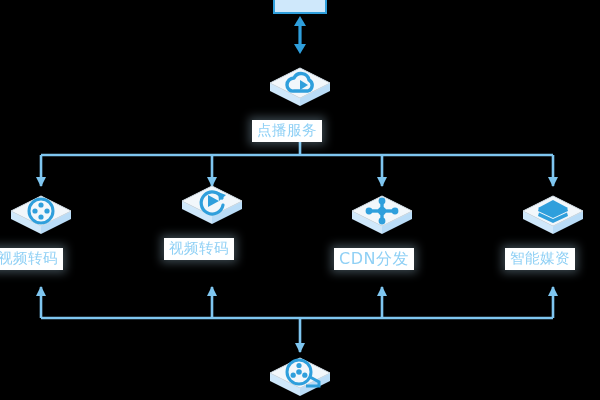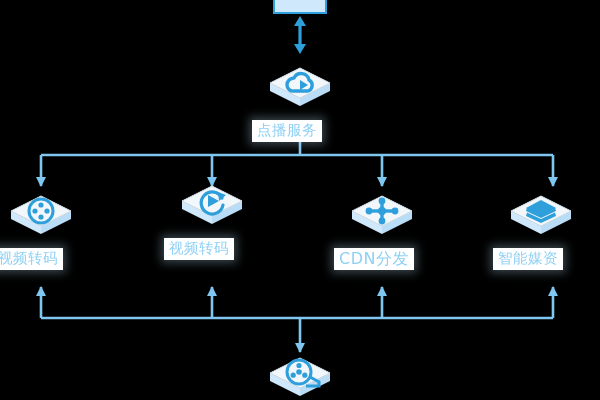--- a/index.html
+++ b/index.html
@@ -179,21 +179,21 @@
           <circle cx="0" cy="-10" r="3.4"></circle>
           <circle cx="0" cy="10" r="3.4"></circle>
           <circle cx="-13" cy="0" r="3.4"></circle>
           <circle cx="13" cy="0" r="3.4"></circle>
         </g>
       </svg>
     </div>
     <span class="node-label wide">CDN分发</span>
   </div>
 
-  <div class="node" style="left:541px; top:190px;">
+  <div class="node" style="left:553px; top:190px;">
     <div class="cube-wrap">
       <svg width="70" height="58" viewBox="0 0 70 58">
         <polygon points="35,44 5,29 5,21 35,36" fill="#cfe8fb"></polygon>
         <polygon points="35,44 65,29 65,21 35,36" fill="#b9dcf7"></polygon>
         <polygon points="35,6 65,21 35,36 5,21" fill="#f2f7fb"></polygon>
         <polygon points="35,6 65,21 35,36 5,21" fill="none" stroke="#d7e3ec" stroke-width="1"></polygon>
         <g transform="translate(35,21)">
           <polygon points="0,-11 15,-3 0,5 -15,-3" fill="#2f9fdc"></polygon>
           <polygon points="0,3 14,-3.5 15,0 0,7 -15,0 -14,-3.5" fill="#2f9fdc"></polygon>
           <polygon points="0,8 14,1.5 15,5 0,12 -15,5 -14,1.5" fill="#2f9fdc"></polygon>

